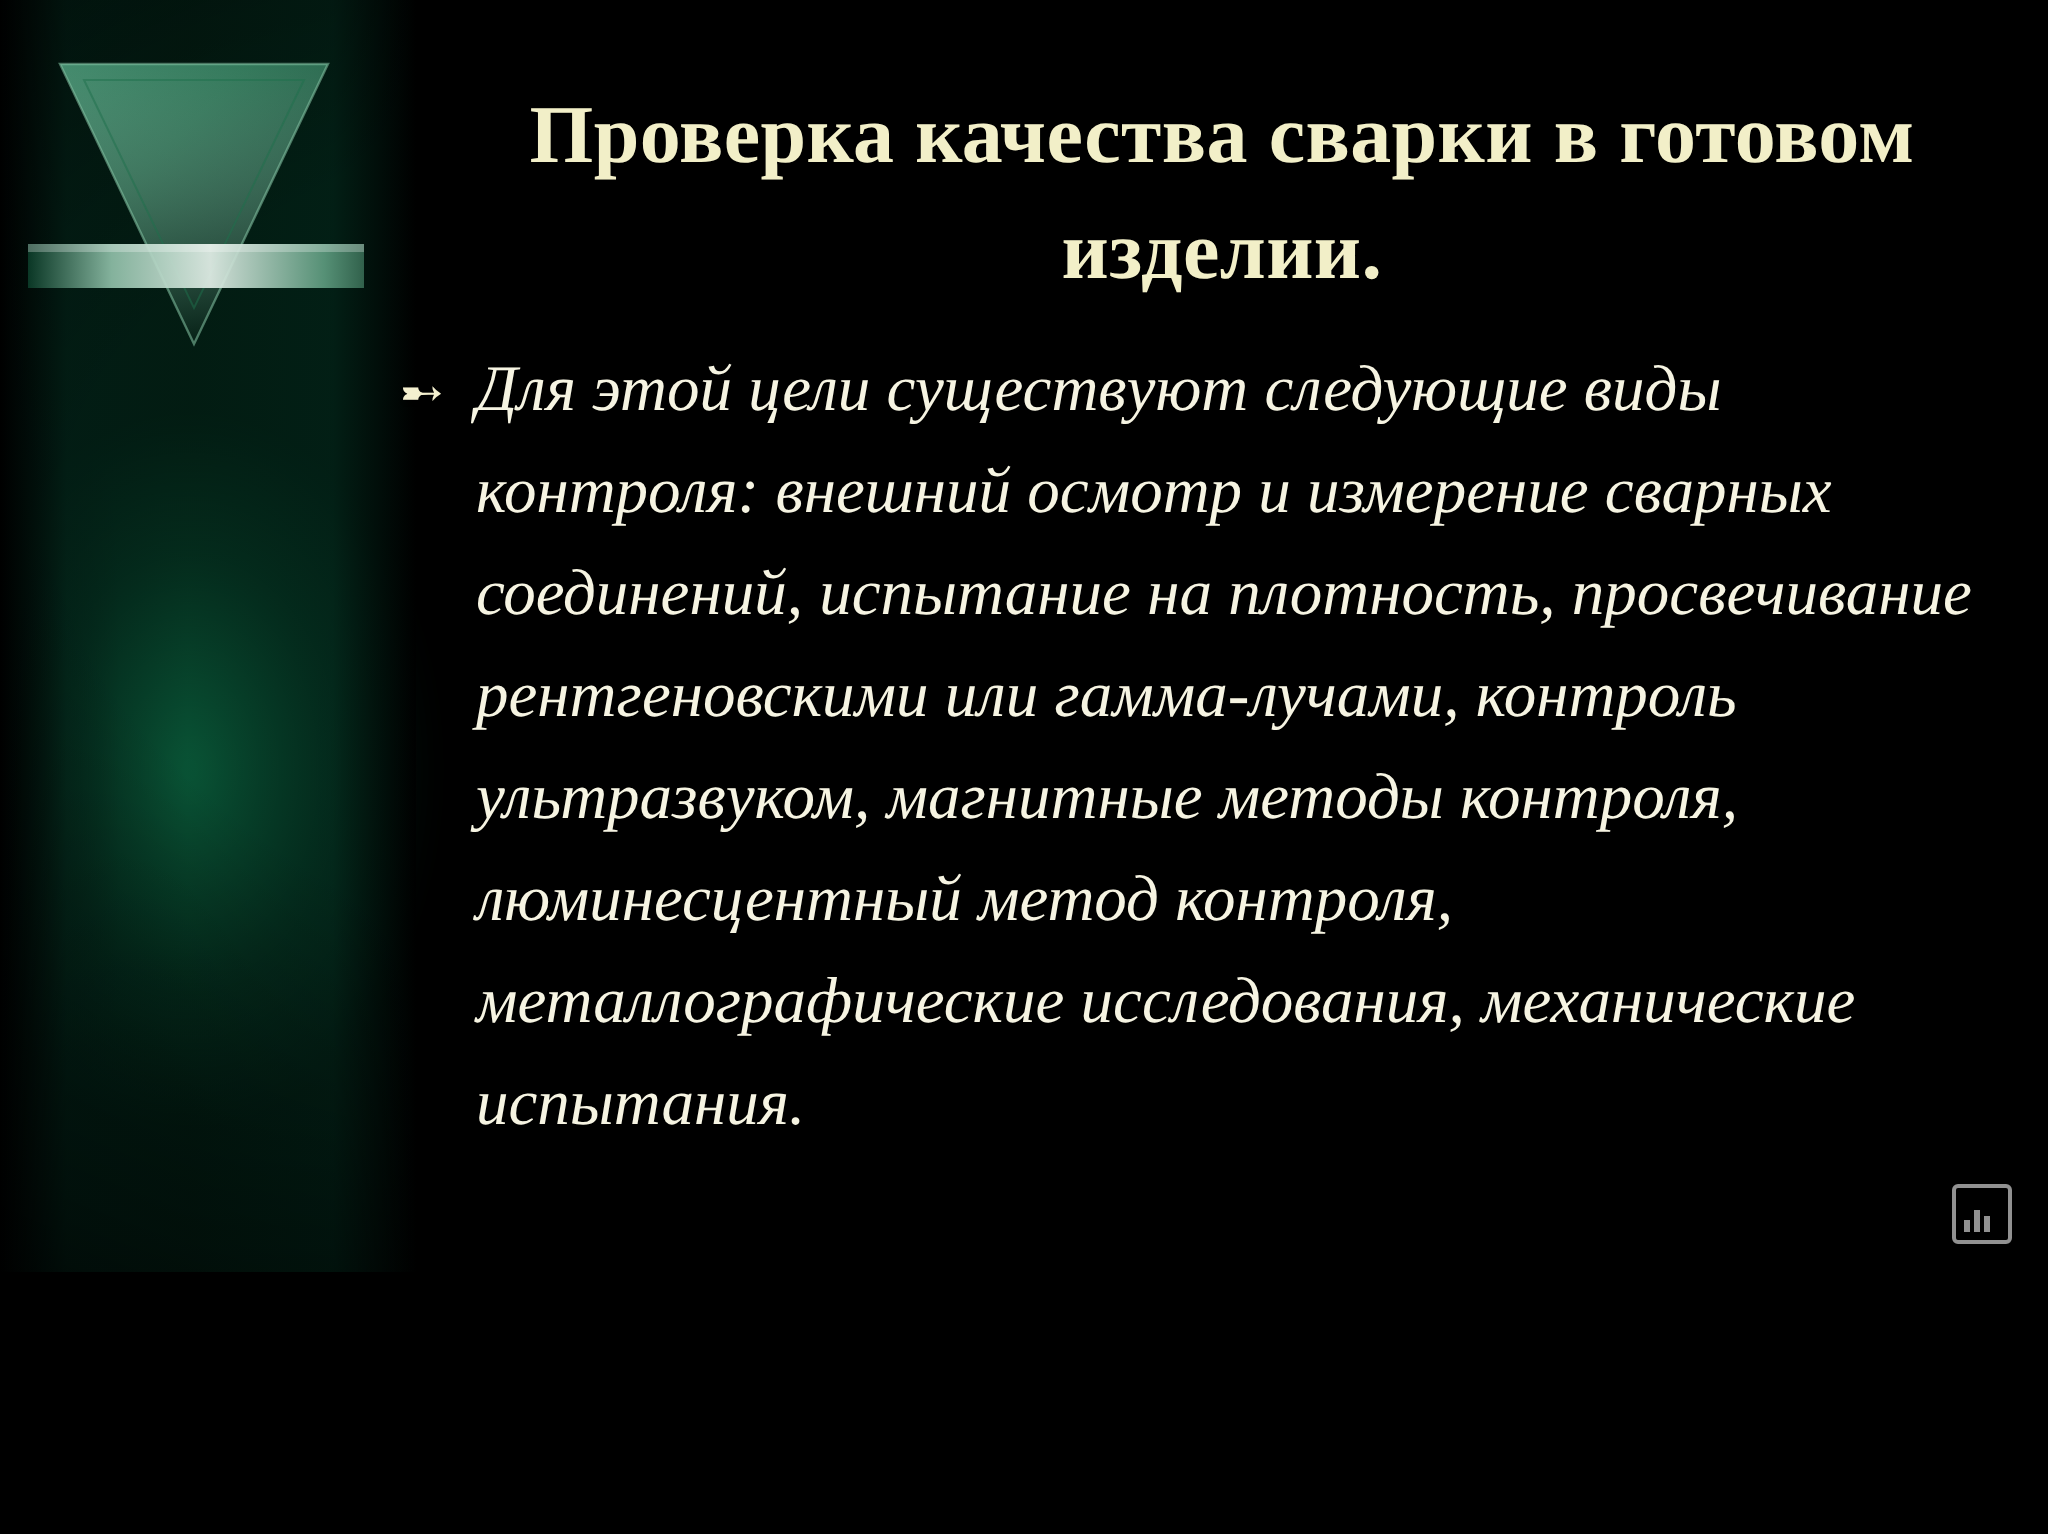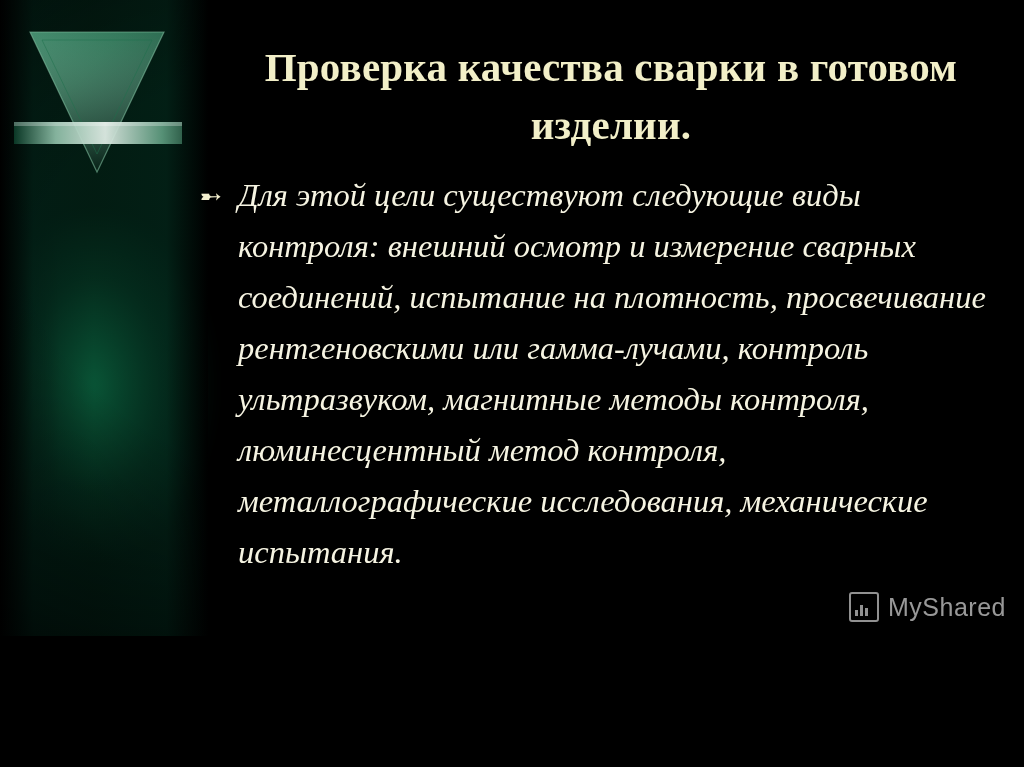--- a/index.html
+++ b/index.html
@@ -209,16 +209,15 @@
       <span class="bullet-text">Для этой цели существуют следующие виды контроля: внешний осмотр и измерение сварных соединений, испытание на плотность, просвечивание рентгеновскими или гамма-лучами, контроль ультразвуком, магнитные методы контроля, люминесцентный метод контроля, металлографические исследования, механические испытания.</span>
     </div>
   </div>
 
   <div class="watermark">
     <span class="wm-icon">
         <i></i>
         <i></i>
         <i></i>
       </span>
-    <span class="wm-text">MyShared</span>
   </div>
 
 </div>
 
 </body></html>

